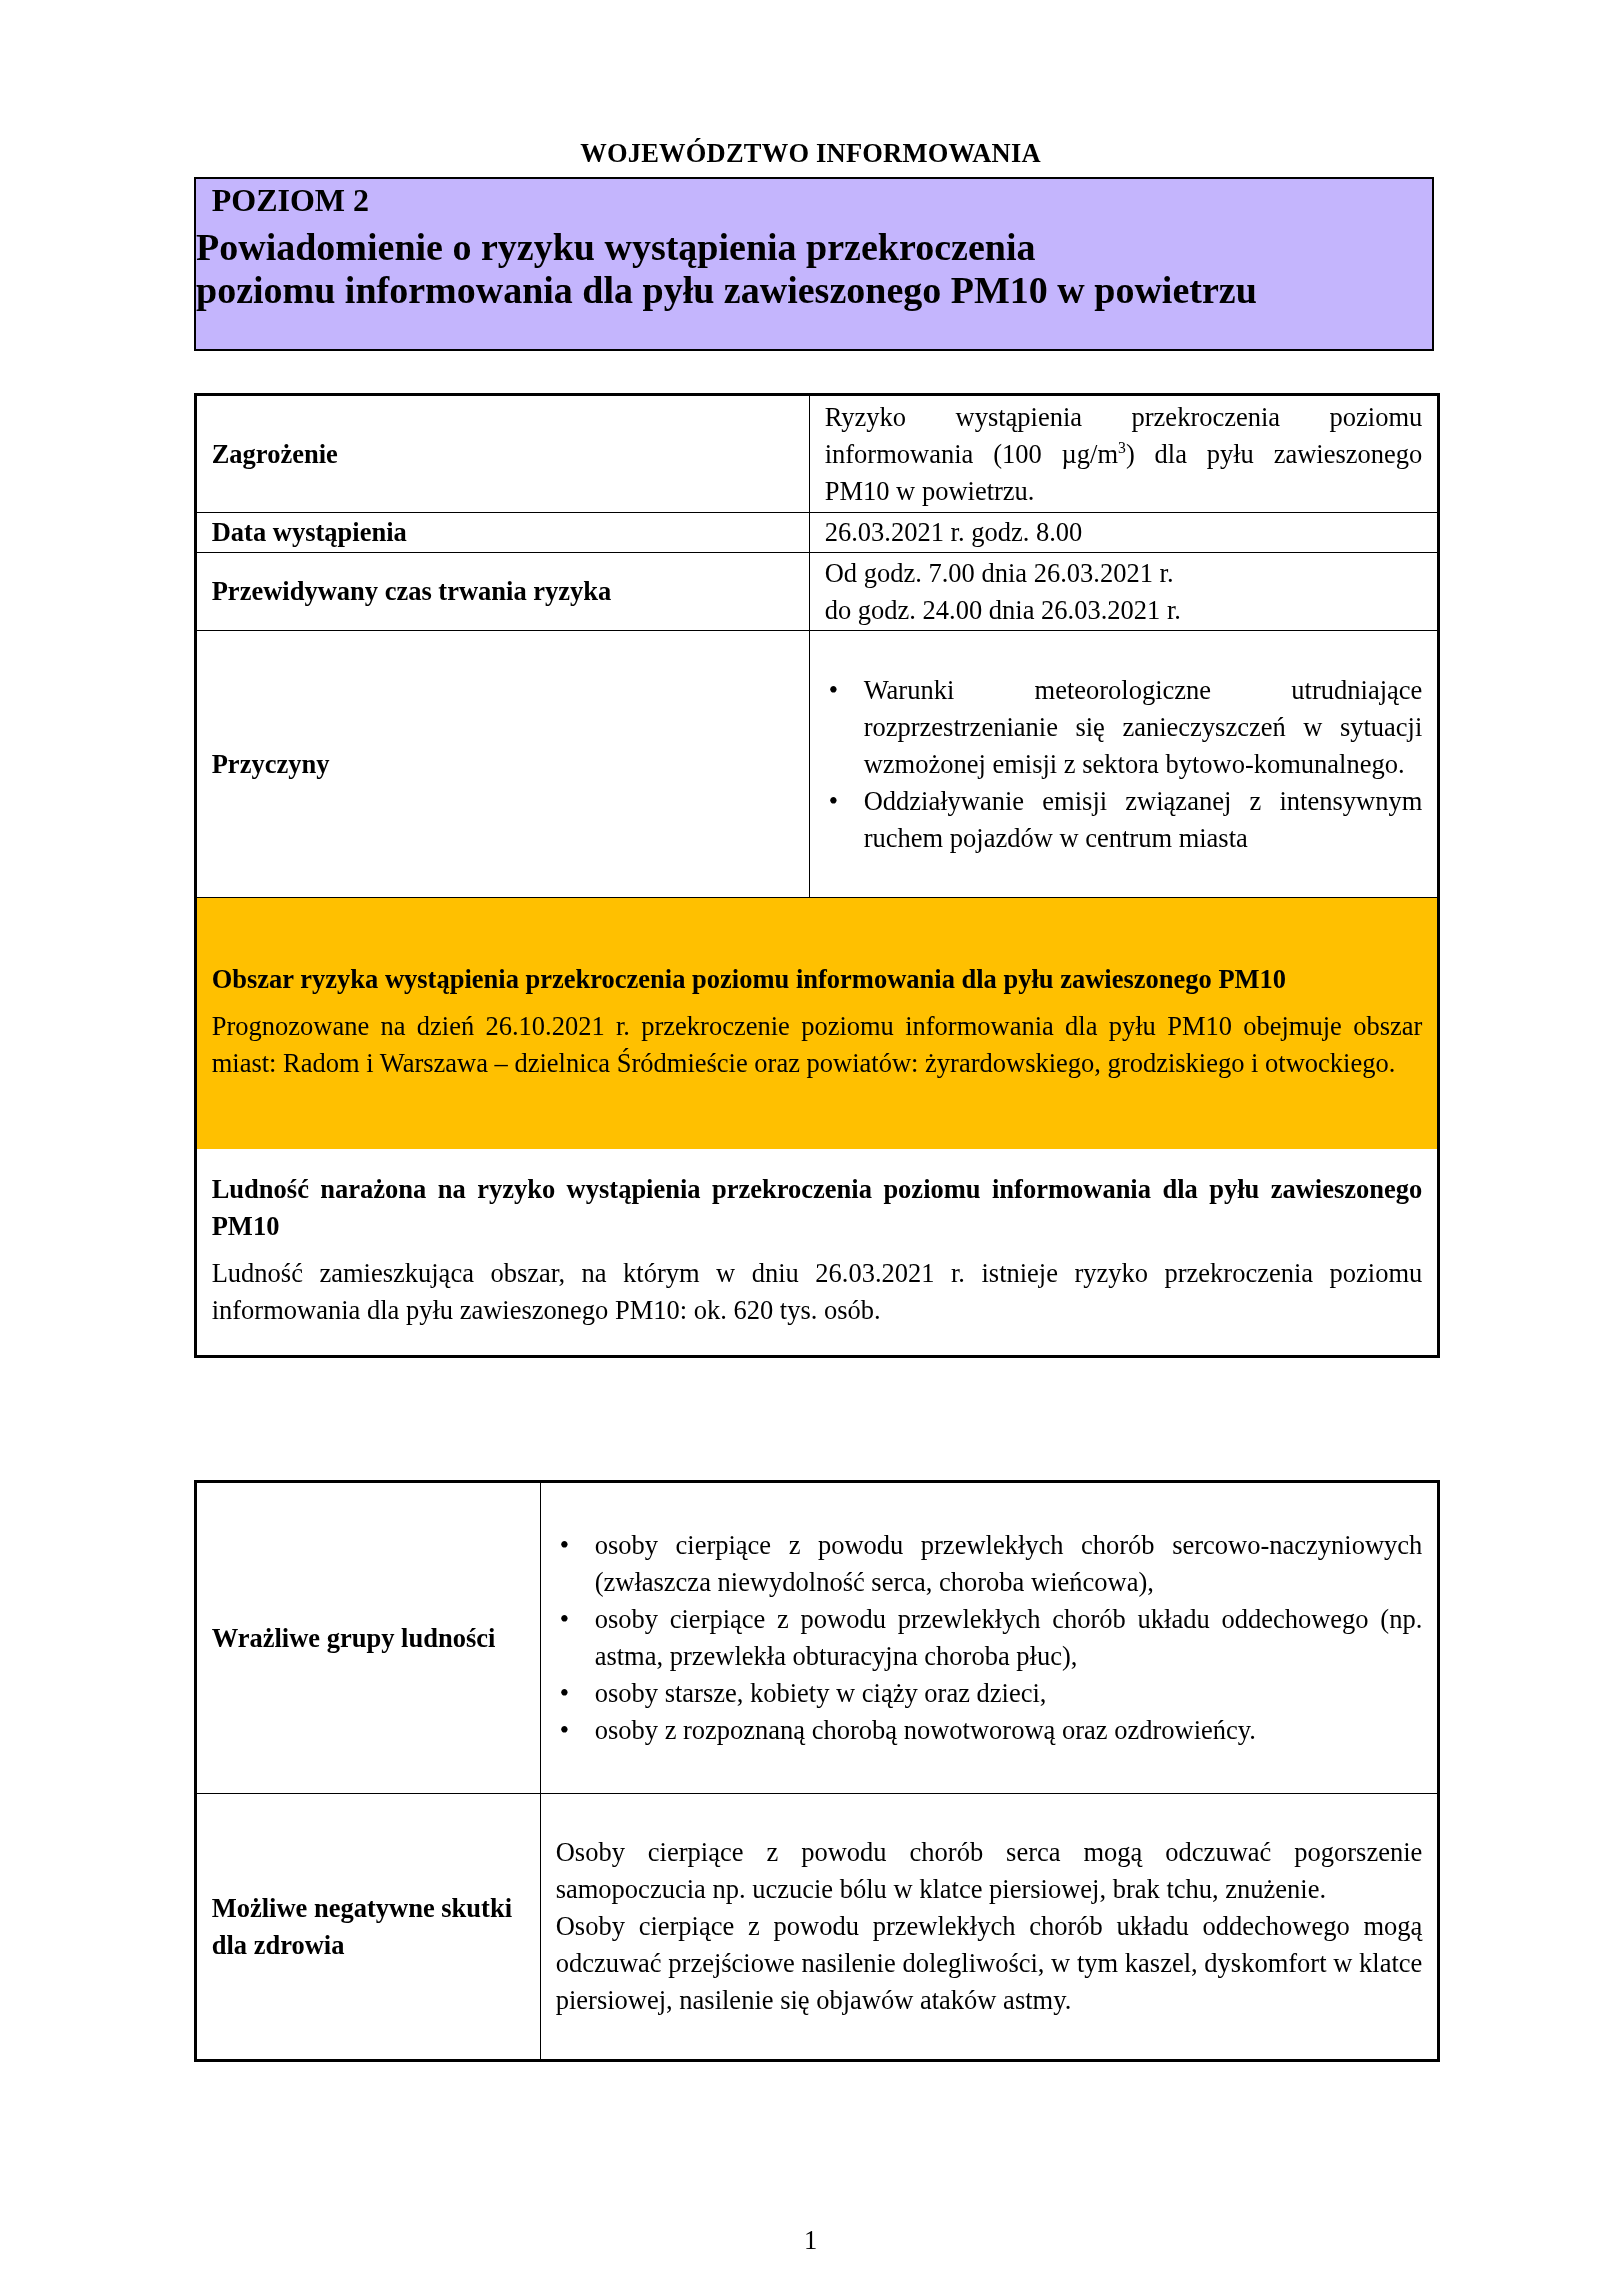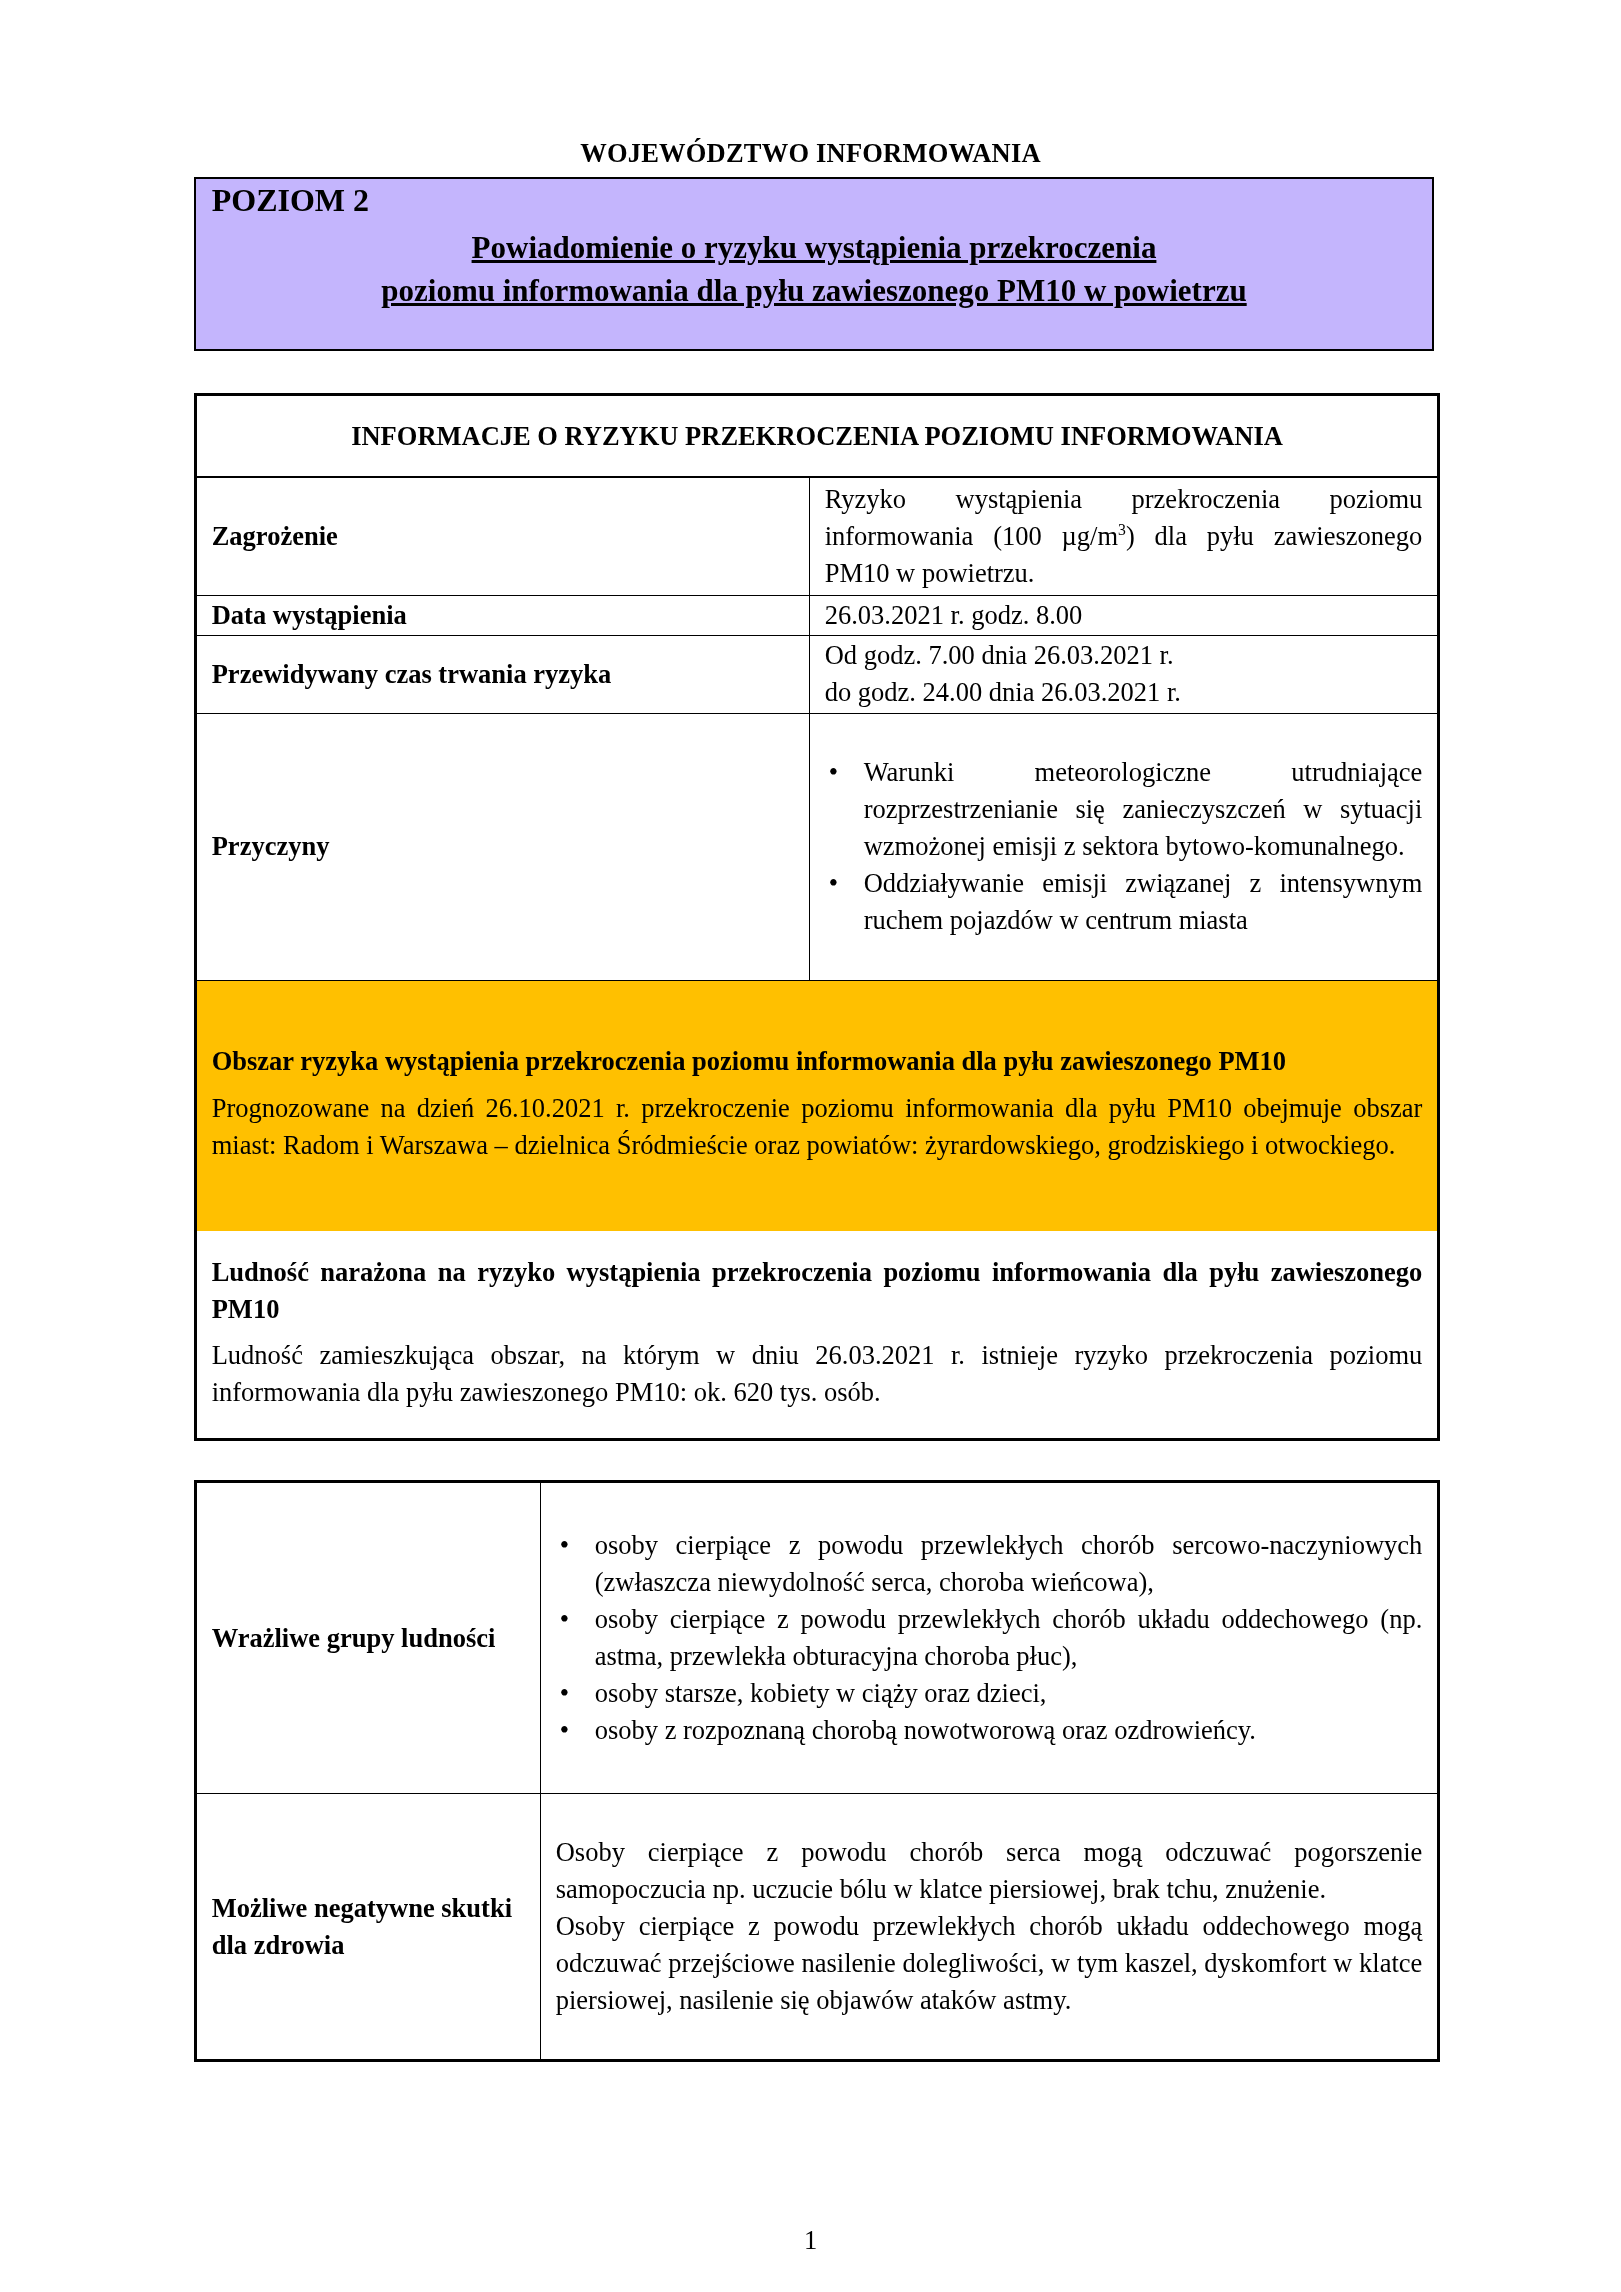--- a/index.html
+++ b/index.html
@@ -1,21 +1,21 @@
 <!DOCTYPE html>
 <html><head>
 <meta charset="utf-8">
 <style>
   html, body { margin:0; padding:0; background:#fff; }
   body { width:1621px; height:2293px; position:relative; font-family:"Liberation Serif", serif; color:#000; }
   .abs { position:absolute; }
   .top-title { top:138px; font-size:26.5px; font-weight:bold; left:0; right:0; text-align:center; position:absolute; letter-spacing:0.2px; }
   .level-box { left:194px; top:177px; width:1240px; height:174px; background:#c4b5fd; border:2.9px solid #000; box-sizing:border-box; }
   .level-label { position:absolute; left:15.7px; top:2.9px; font-size:32px; font-weight:bold; }
-  .level-title { position:absolute; left:0; right:0; top:47px; text-align:center; font-size:31px; font-weight:bold; line-height:43px;text-decoration:underline; }
+  .level-title { position:absolute; left:0; right:0; top:47px; text-align:left; font-size:38px; font-weight:bold; line-height:43px; }
   table { border-collapse:collapse; position:absolute; table-layout:fixed; }
   .t1 { left:194px; top:393px; width:1243px; border:3.4px solid #000; }
   .t2 { left:194px; top:1480px; width:1243px; border:3.4px solid #000; }
   td { border:1.5px solid #000; padding:0 14.7px; font-size:26.5px; line-height:37px; vertical-align:middle; }
   .hdr { text-align:center; font-weight:bold; height:80px; border-bottom:2.9px solid #000; }
   .lbl { font-weight:bold; }
   .just { text-align:justify; text-align-last:left; }
   ul { margin:0; padding:0 0 0 39px; list-style:none; }
   li { position:relative; text-align:justify; }
   li .bullet { position:absolute; left:-35px; top:0; }
@@ -37,23 +37,20 @@
     <div>poziomu informowania dla pyłu zawieszonego PM10 w powietrzu</div>
   </div>
 </div>
 
 <table class="t1">
   <colgroup>
       <col style="width:614px">
       <col style="width:629px">
     </colgroup>
   <tbody>
-      <tr>
-    <td colspan="2" class="hdr">INFORMACJE O RYZYKU PRZEKROCZENIA POZIOMU INFORMOWANIA</td>
-  </tr>
   <tr style="height:118px">
     <td class="lbl">Zagrożenie</td>
     <td class="just"><span>Ryzyko wystąpienia przekroczenia poziomu informowania (100 µg/m</span><sup style="font-size:15.7px;line-height:0">3</sup><span>) dla pyłu zawieszonego PM10 w powietrzu.</span></td>
   </tr>
   <tr style="height:40px">
     <td class="lbl">Data wystąpienia</td>
     <td>26.03.2021 r. godz. 8.00</td>
   </tr>
   <tr style="height:78px">
     <td class="lbl">Przewidywany czas trwania ryzyka</td>

